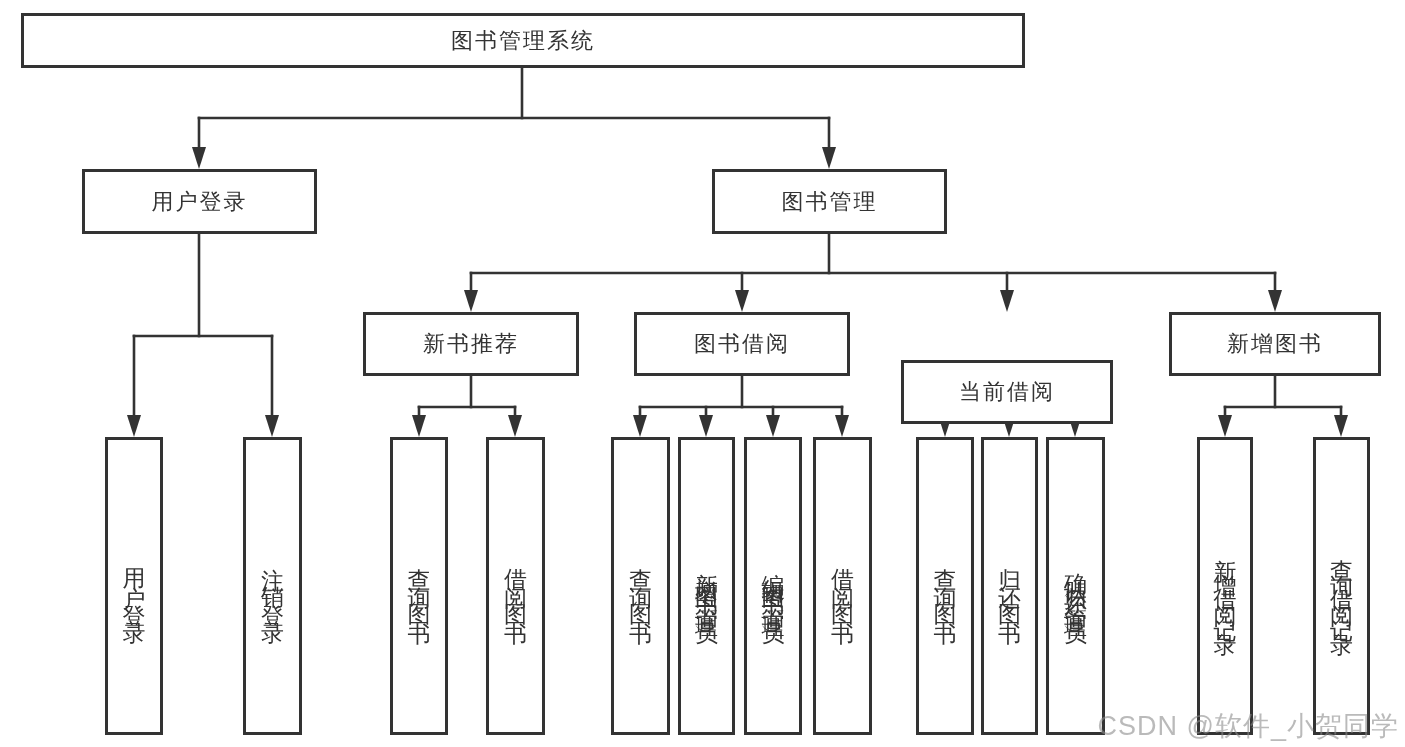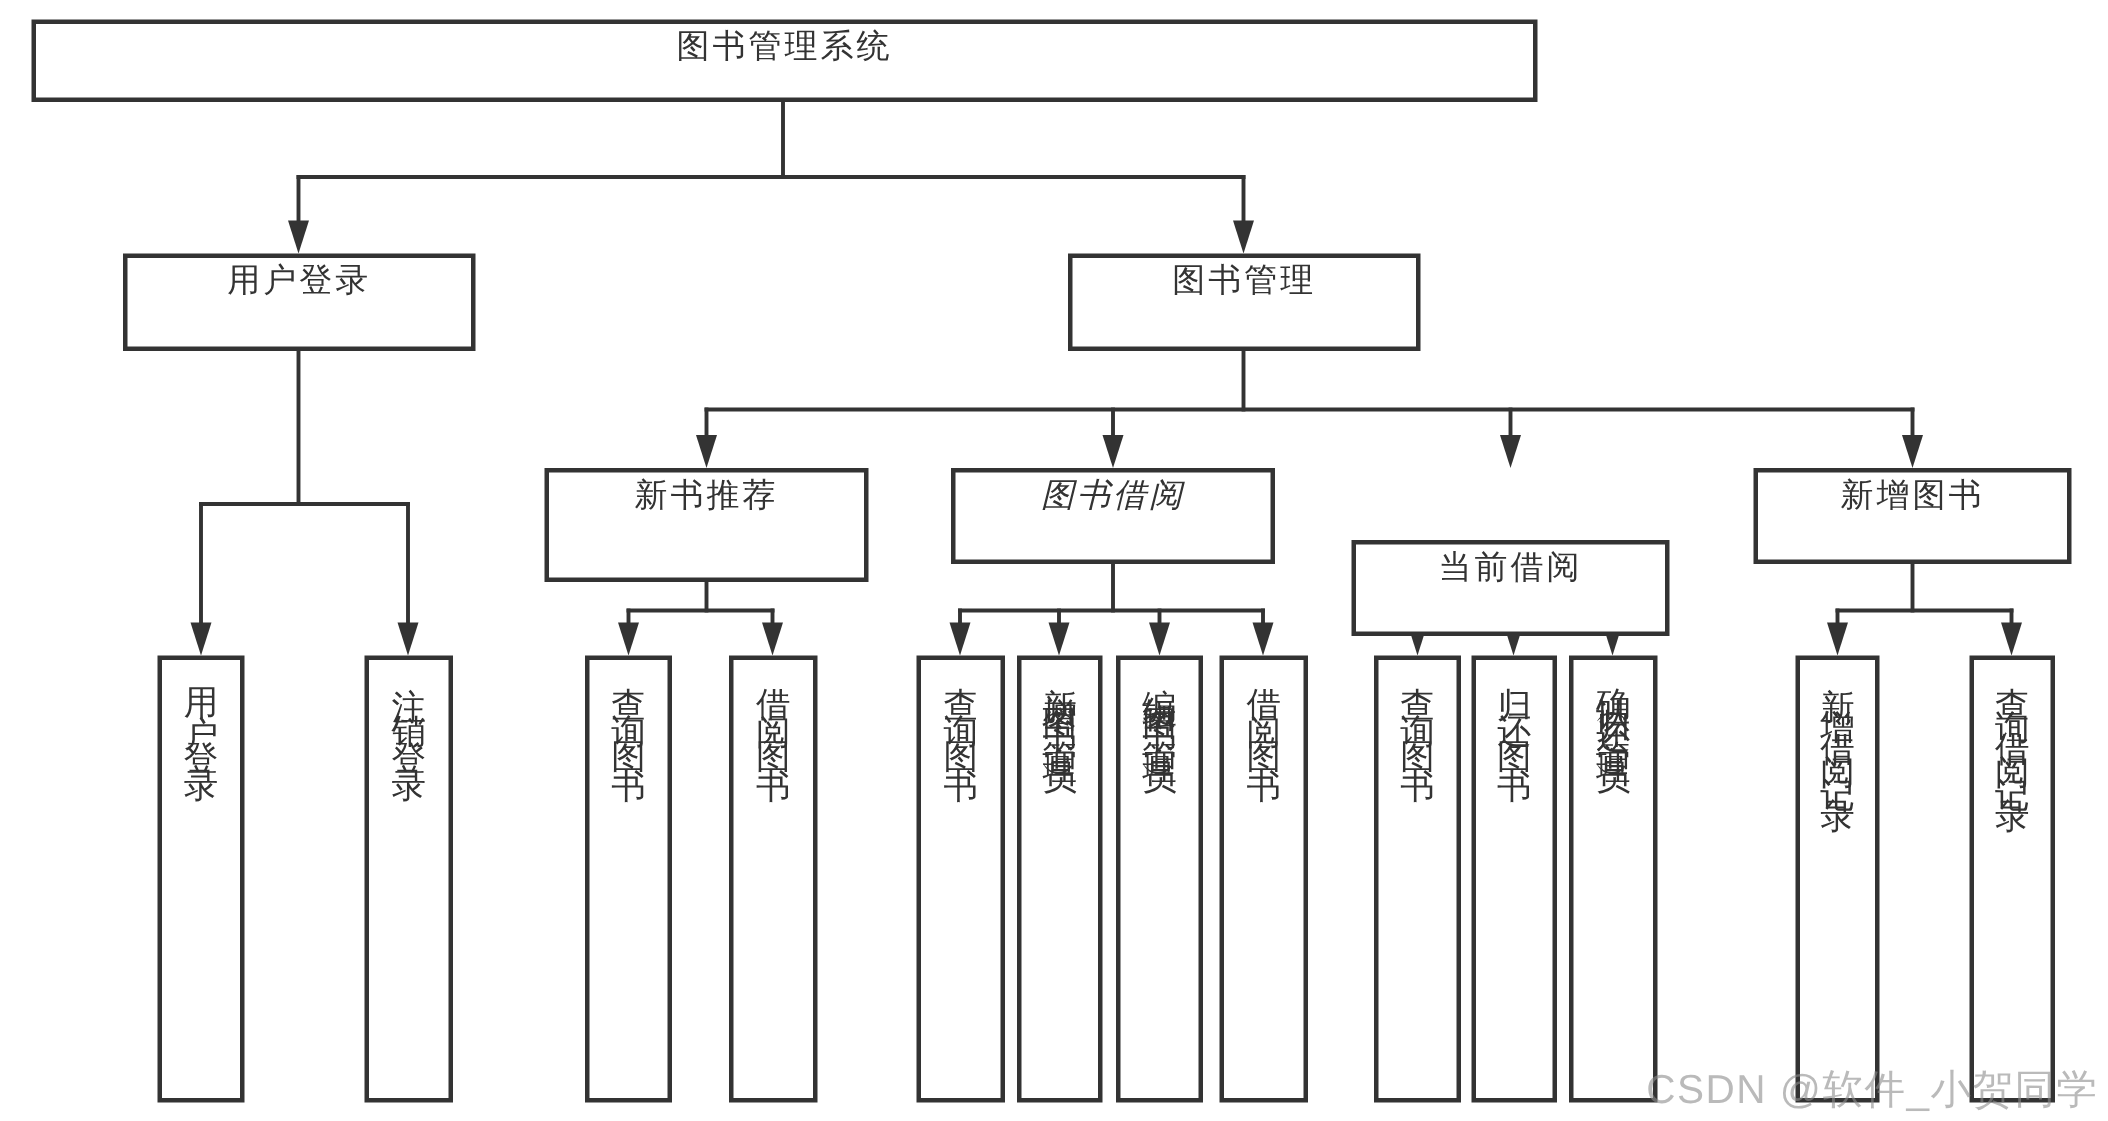--- a/index.html
+++ b/index.html
@@ -30,21 +30,21 @@
   #connectors polygon {
     fill: #333333;
     stroke: none;
   }
   .box {
     position: absolute;
     box-sizing: border-box;
     background: #ffffff;
     border: 3px solid #333333;
     display: flex;
-    align-items: flex-start;
+    align-items: center;
     justify-content: center;
     z-index: 2;
   }
   .hlabel {
     font-size: 22px;
     color: #333333;
     letter-spacing: 2px;
     white-space: nowrap;
   }
   .vlabel {
@@ -154,24 +154,24 @@
     <span class="hlabel">图书管理系统</span>
   </div>
 
   <div class="box" style="left:82px; top:169px; width:235px; height:65px;">
     <span class="hlabel">用户登录</span>
   </div>
   <div class="box" style="left:712px; top:169px; width:235px; height:65px;">
     <span class="hlabel">图书管理</span>
   </div>
 
-  <div class="box" style="left:363px; top:312px; width:216px; height:76px;">
+  <div class="box" style="left:363px; top:312px; width:216px; height:64px;">
     <span class="hlabel">新书推荐</span>
   </div>
-  <div class="box" style="left:634px; top:312px; width:216px; height:64px;font-style:italic;">
+  <div class="box" style="left:634px; top:312px; width:216px; height:64px;">
     <span class="hlabel">图书借阅</span>
   </div>
   <div class="box" style="left:901px; top:312px; width:212px; height:64px;margin-top:48px;">
     <span class="hlabel">当前借阅</span>
   </div>
   <div class="box" style="left:1169px; top:312px; width:212px; height:64px;">
     <span class="hlabel">新增图书</span>
   </div>
 
   <div class="box" style="left:105px; top:437px; width:58px; height:298px;">

